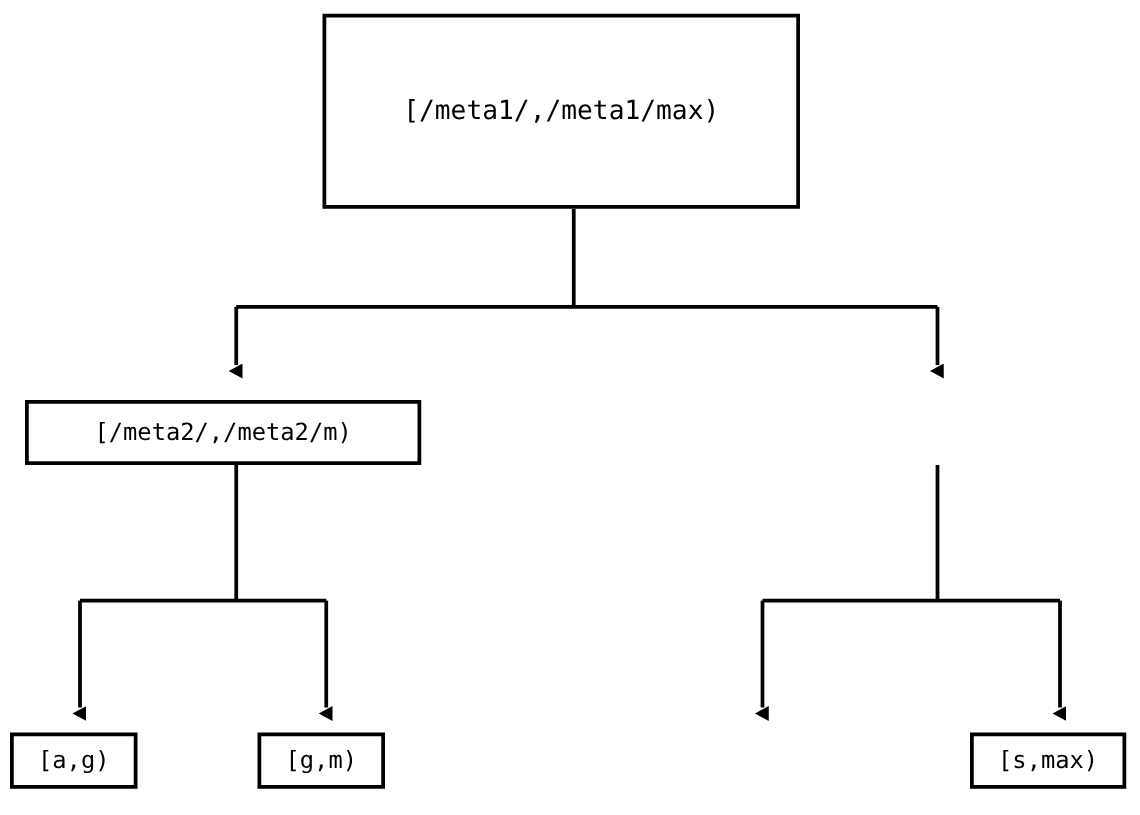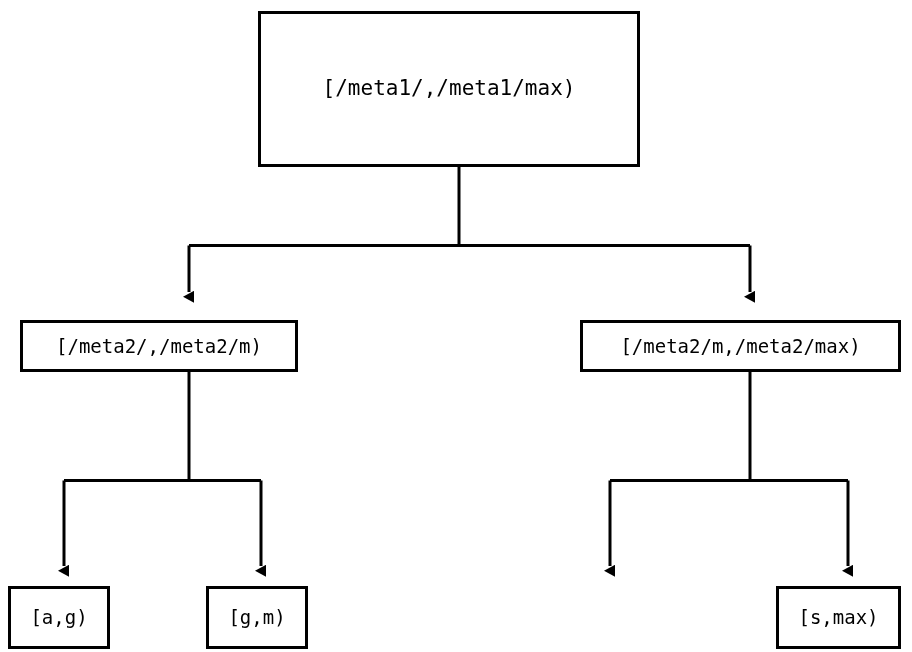--- a/index.html
+++ b/index.html
@@ -48,25 +48,25 @@
     top: 11px;
     width: 382px;
     height: 156px;
     font-size: 21px;
   }
   .node-mid {
     top: 320px;
     height: 52px;
     font-size: 19px;
   }
-  .node-mid-left  { left: 20px;  width: 278px; justify-content: center; }
+  .node-mid-left  { left: 20px;  width: 317px; justify-content: center; }
   .node-mid-right { left: 580px; width: 321px; }
   .node-leaf {
     top: 586px;
-    height: 63px;
+    height: 45px;
     font-size: 19px;
   }
   .node-leaf-1 { left: 8px;   width: 102px; }
   .node-leaf-2 { left: 206px; width: 102px; text-align: center; }
   .node-leaf-3 { left: 556px; width: 102px; }
   .node-leaf-4 { left: 776px; width: 125px; }
 </style>
 </head>
 <body>
 
@@ -101,23 +101,20 @@
   </svg>
 
   <div class="node node-root">
     <span class="node-label">[/meta1/,/meta1/max)</span>
   </div>
 
   <div class="node node-mid node-mid-left">
     <span class="node-label">[/meta2/,/meta2/m)</span>
   </div>
 
-  <div class="node node-mid node-mid-right">
-    <span class="node-label">[/meta2/m,/meta2/max)</span>
-  </div>
 
   <div class="node node-leaf node-leaf-1">
     <span class="node-label">[a,g)</span>
   </div>
 
   <div class="node node-leaf node-leaf-2">
     <span class="node-label">[g,m)</span>
   </div>
 
 

